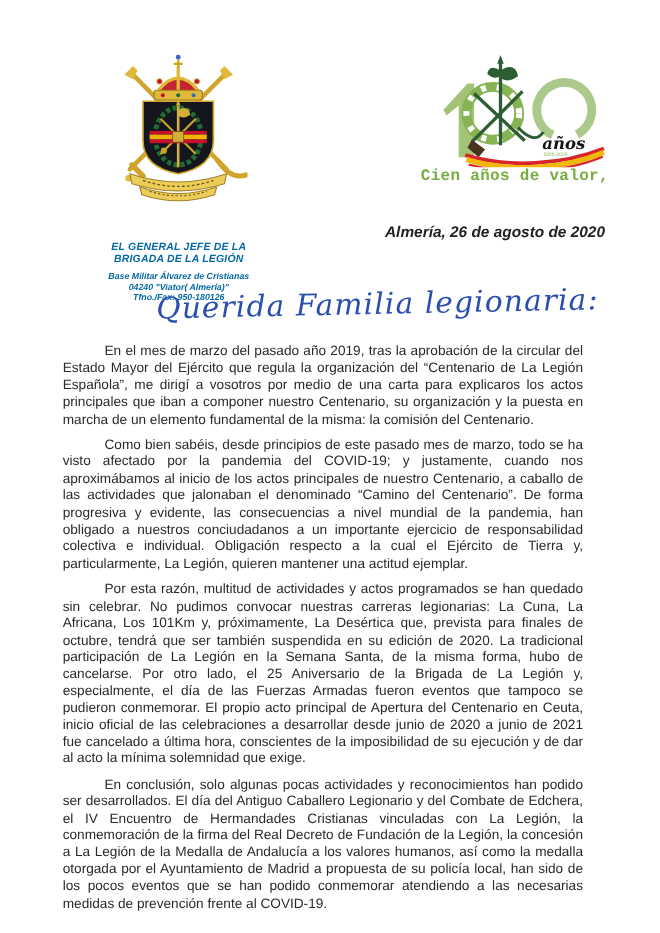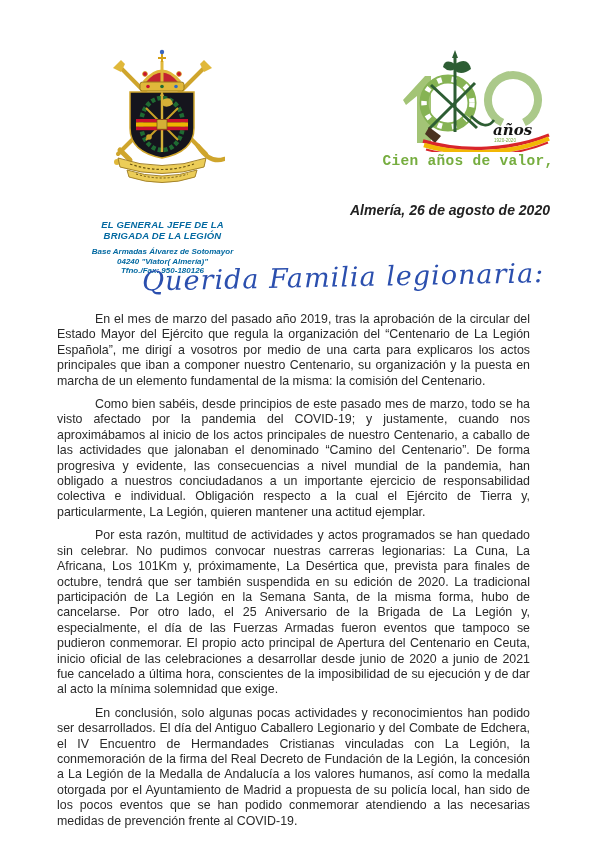--- a/index.html
+++ b/index.html
@@ -81,21 +81,21 @@
     <path d="M30,118 Q62,129 94,118" stroke="#6b5510" stroke-width="1.2" stroke-dasharray="2.5 2" fill="none"></path>
     <path d="M36,128 Q62,136 88,128" stroke="#6b5510" stroke-width="1" stroke-dasharray="2 2" fill="none"></path>
   </svg>
 
   <div class="sender">
     <div class="title">
       <div>EL GENERAL JEFE DE LA</div>
       <div>BRIGADA  DE LA LEGIÓN</div>
     </div>
     <div class="addr">
-      <div>Base Armadas Álvarez de Sotomayor</div>
+      <div>Base Militar Álvarez de Cristianas</div>
       <div>04240 "Viator( Almería)"</div>
       <div>Tfno./Fax: 950-180126</div>
     </div>
   </div>
 
   <svg class="centlogo" viewBox="0 0 170 102">
 
     <polygon points="10,50 32,26 38,26 38,93 24,93 24,46 13,55" fill="#a3c476"></polygon>
 
     <circle cx="55" cy="53" r="24" fill="none" stroke="#86b354" stroke-width="9"></circle>

